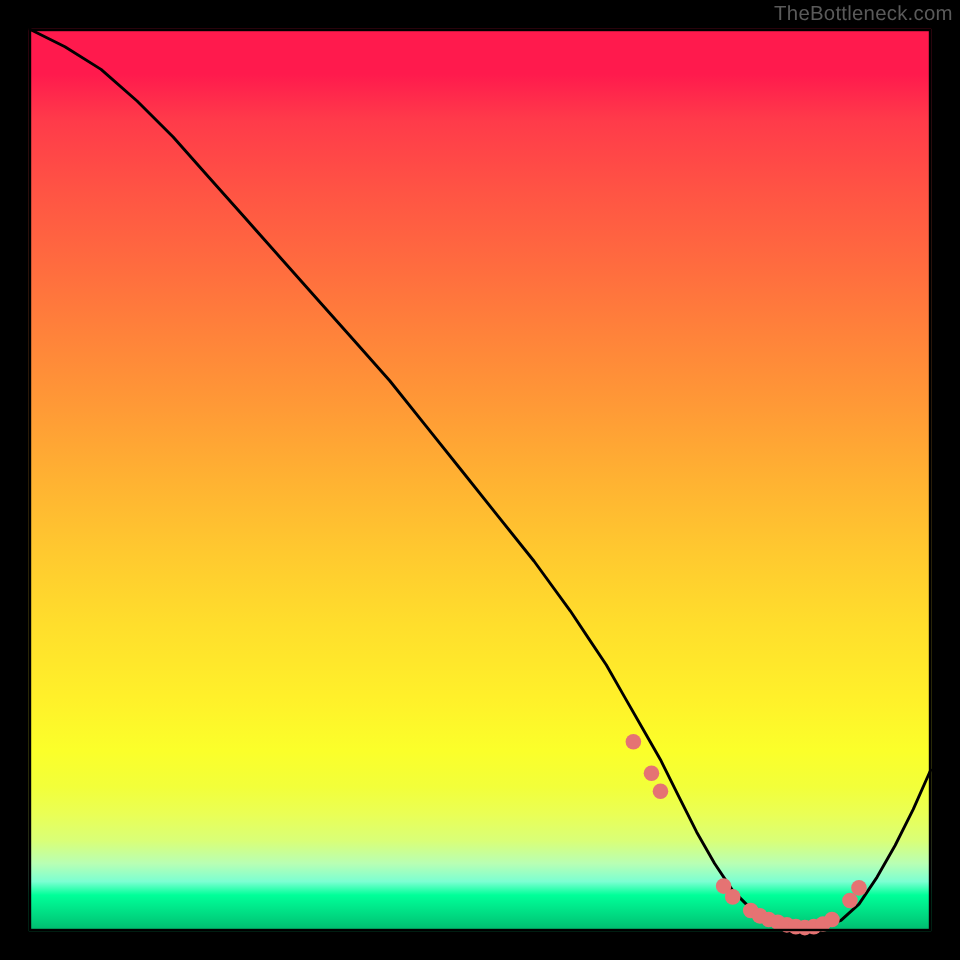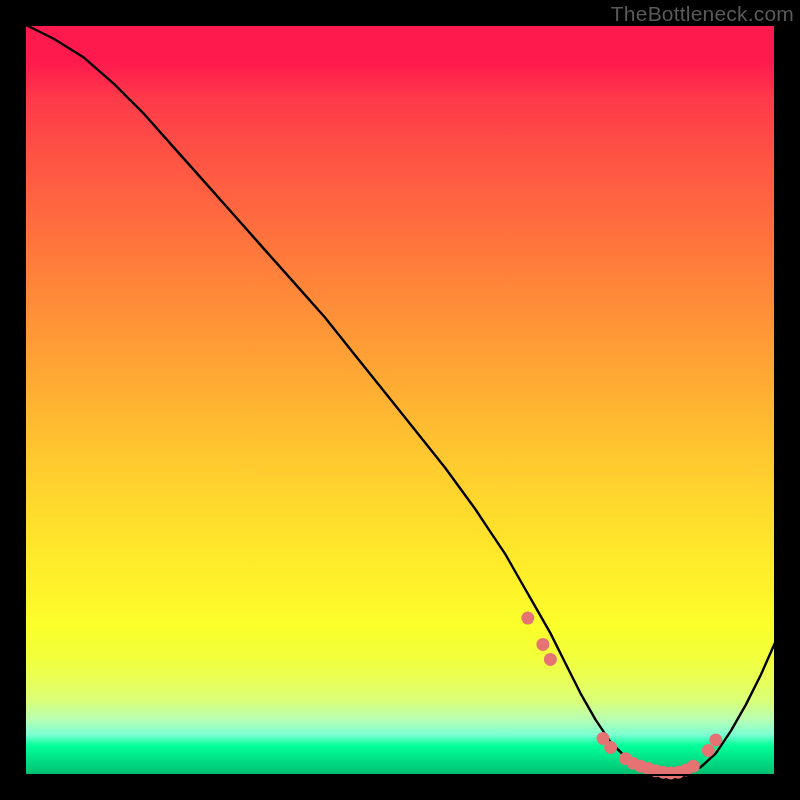--- a/index.html
+++ b/index.html
@@ -58,21 +58,21 @@
     height: 752px;
     box-sizing: border-box;
     border: 2px solid #000;
     pointer-events: none;
   }
   .watermark {
     position: absolute;
     top: 2px;
     right: 6px;
     color: #5a5a5a;
-    font-size: 21px;
+    font-size: 17px;
     font-weight: 500;
     letter-spacing: 0.2px;
     z-index: 10;
     pointer-events: none;
   }
   svg.curve {
     position: absolute;
     left: 0;
     top: 0;
     width: 752px;

